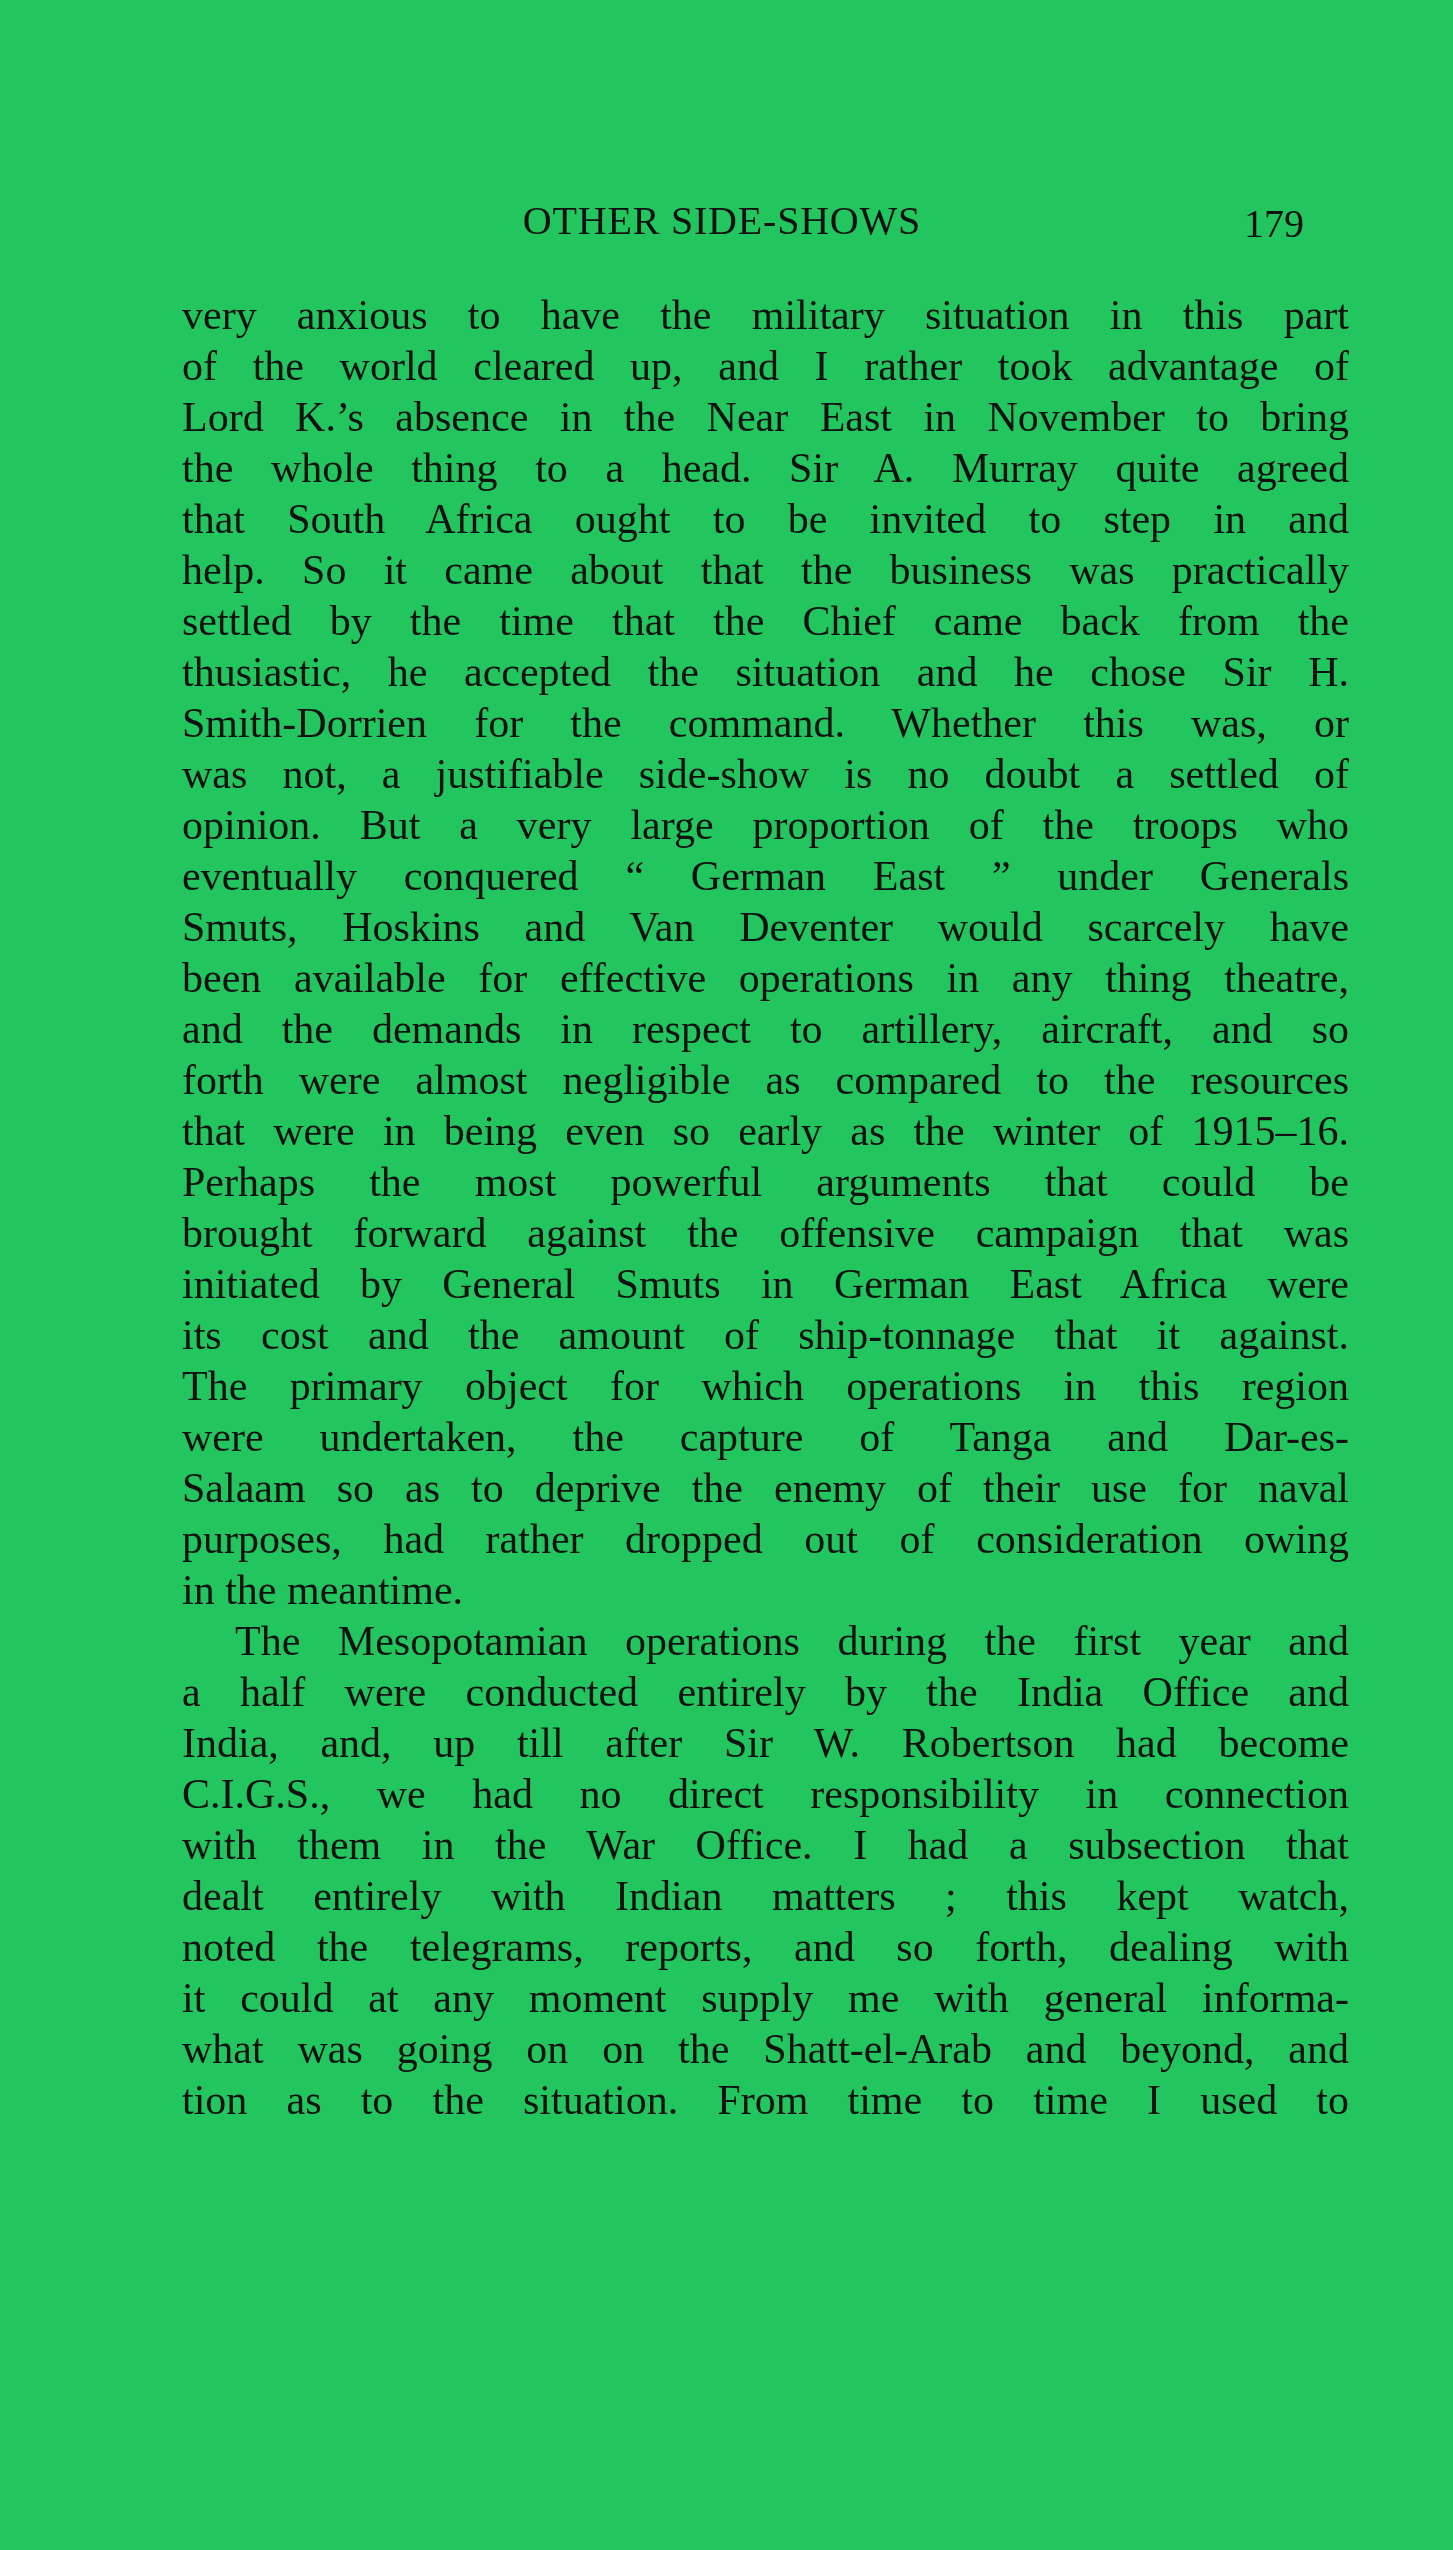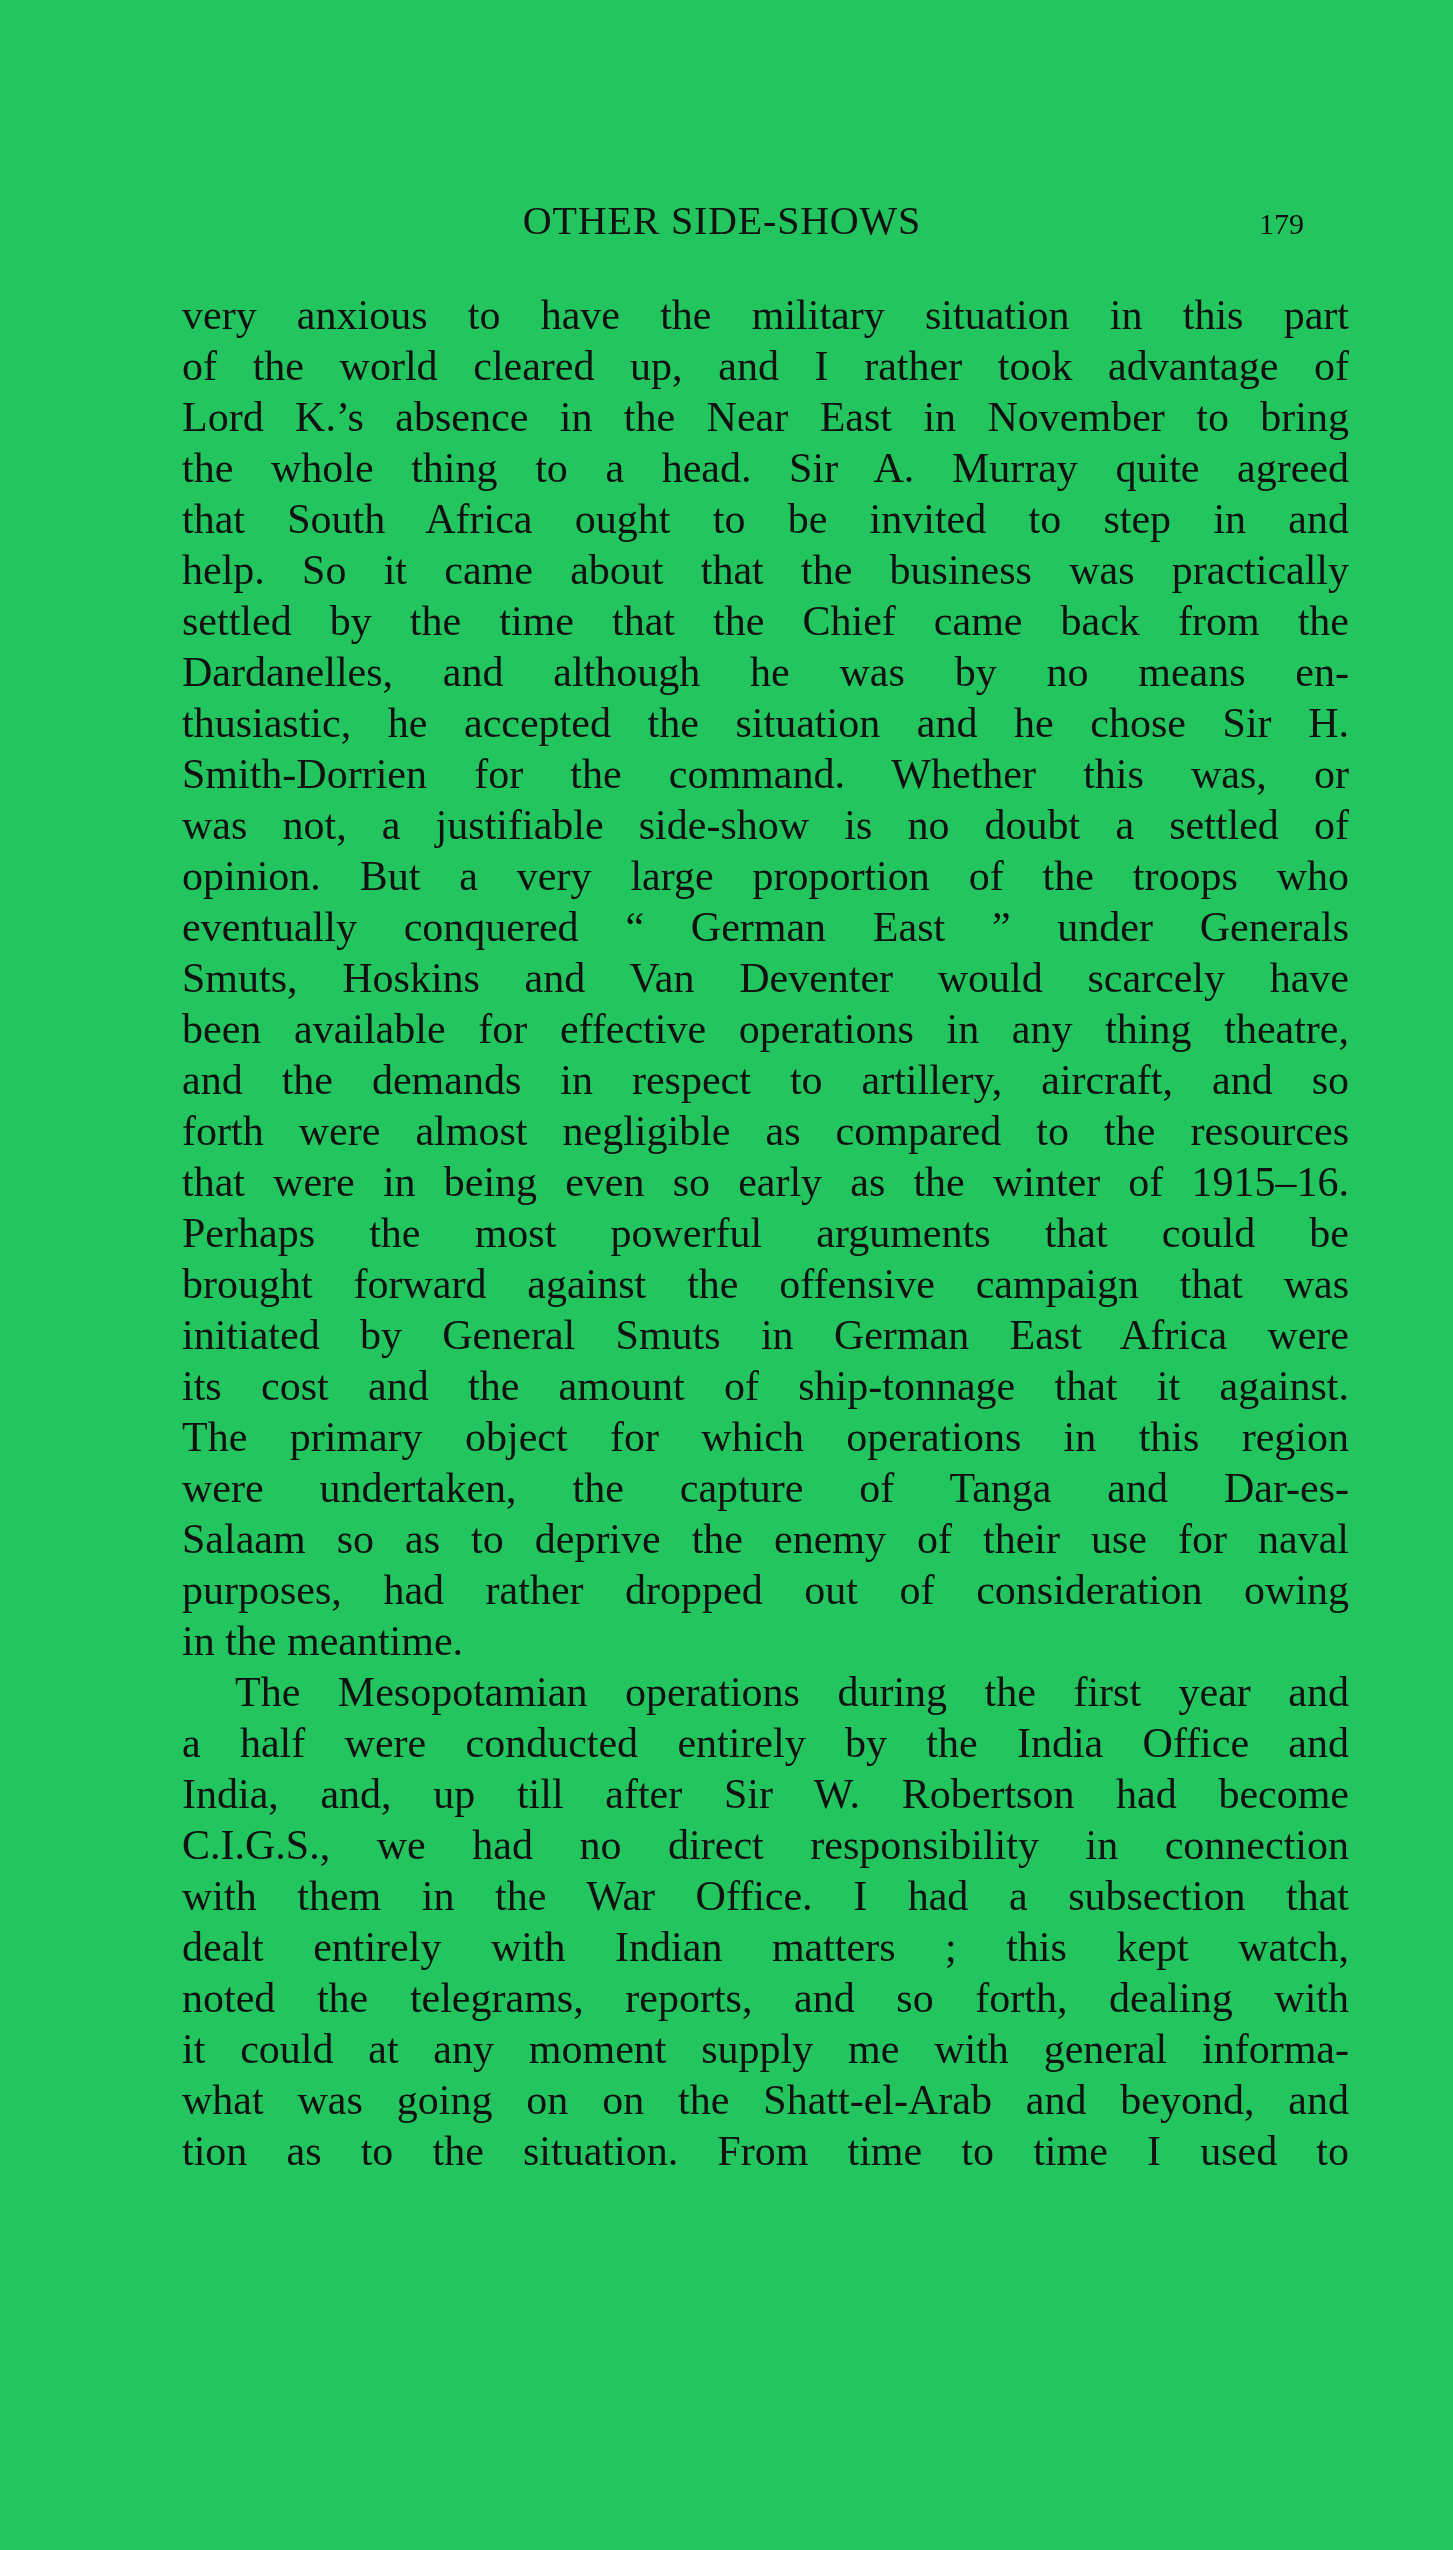--- a/index.html
+++ b/index.html
@@ -1,20 +1,20 @@
 <!DOCTYPE html>
 <html style="font-size:13px"><head>
 <meta charset="utf-8">
 <style>
   html, body { margin:0; padding:0; background:#ffffff; }
   body { width:1454px; height:2550px; position:relative; overflow:hidden; }
   .page { position:absolute; left:0; top:0; width:1454px; height:2550px; background:#22c55e; color:#111; font-family:"Liberation Serif","DejaVu Serif",serif; }
   .header { position:absolute; top:193px; left:137px; width:1167px; height:56px; }
   .running-head { position:absolute; left:341px; top:0; width:488px; text-align:center; font-size:40px; letter-spacing:0.8px; line-height:56px; white-space:nowrap; }
-  .folio { position:absolute; right:0; top:3.2px; font-size:30px; line-height:56px; }
+  .folio { position:absolute; right:0; top:3.2px; font-size:40px; line-height:56px; }
   .body-text { position:absolute; left:137px; top:290px; width:1167px;margin-left:45px; }
   .line { display:block; font-size:42px; line-height:51px; height:51px; text-align:justify; text-align-last:justify; white-space:nowrap; overflow:visible; }
   .line.last { text-align-last:left; }
   .line.indent { padding-left:53px; }
 </style>
 </head>
 <body>
 
 <div class="page">
   <div class="header">
@@ -24,21 +24,20 @@
 
   <div class="body-text">
     <div>
       <span class="line">very anxious to have the military situation in this part</span>
       <span class="line">of the world cleared up, and I rather took advantage of</span>
       <span class="line">Lord K.’s absence in the Near East in November to bring</span>
       <span class="line">the whole thing to a head.  Sir A. Murray quite agreed</span>
       <span class="line">that South Africa ought to be invited to step in and</span>
       <span class="line">help.  So it came about that the business was practically</span>
       <span class="line">settled by the time that the Chief came back from the</span>
-      <span class="line">Dardanelles, and although he was by no means en-</span>
       <span class="line">thusiastic, he accepted the situation and he chose Sir H.</span>
       <span class="line">Smith-Dorrien for the command.  Whether this was, or</span>
       <span class="line">was not, a justifiable side-show is no doubt a settled of</span>
       <span class="line">opinion.  But a very large proportion of the troops who</span>
       <span class="line">eventually conquered “ German East ” under Generals</span>
       <span class="line">Smuts, Hoskins and Van Deventer would scarcely have</span>
       <span class="line">been available for effective operations in any thing theatre,</span>
       <span class="line">and the demands in respect to artillery, aircraft, and so</span>
       <span class="line">forth were almost negligible as compared to the resources</span>
       <span class="line">that were in being even so early as the winter of 1915–16.</span>

